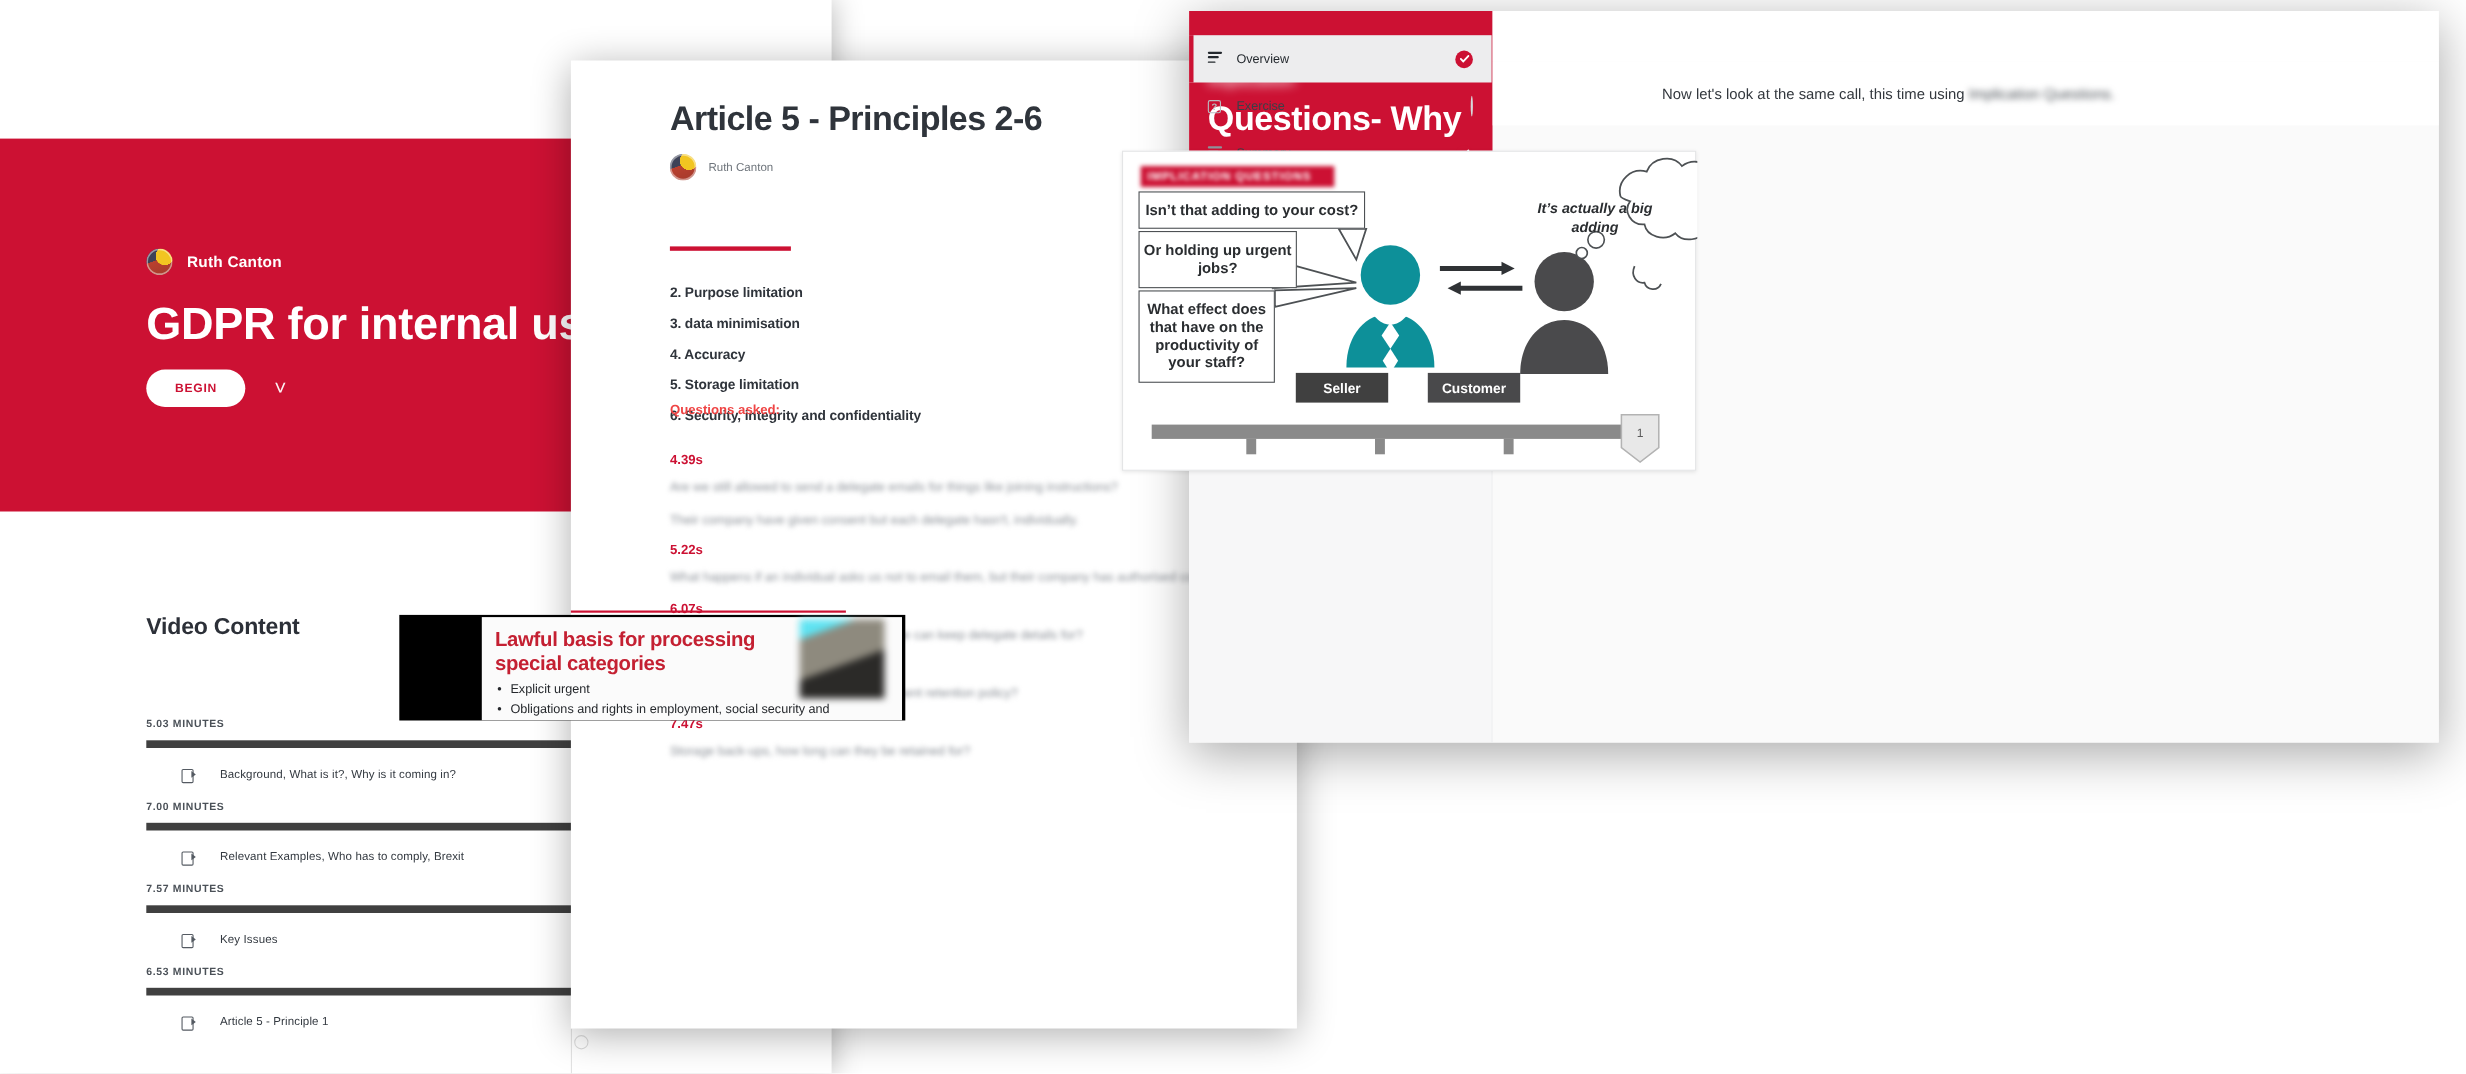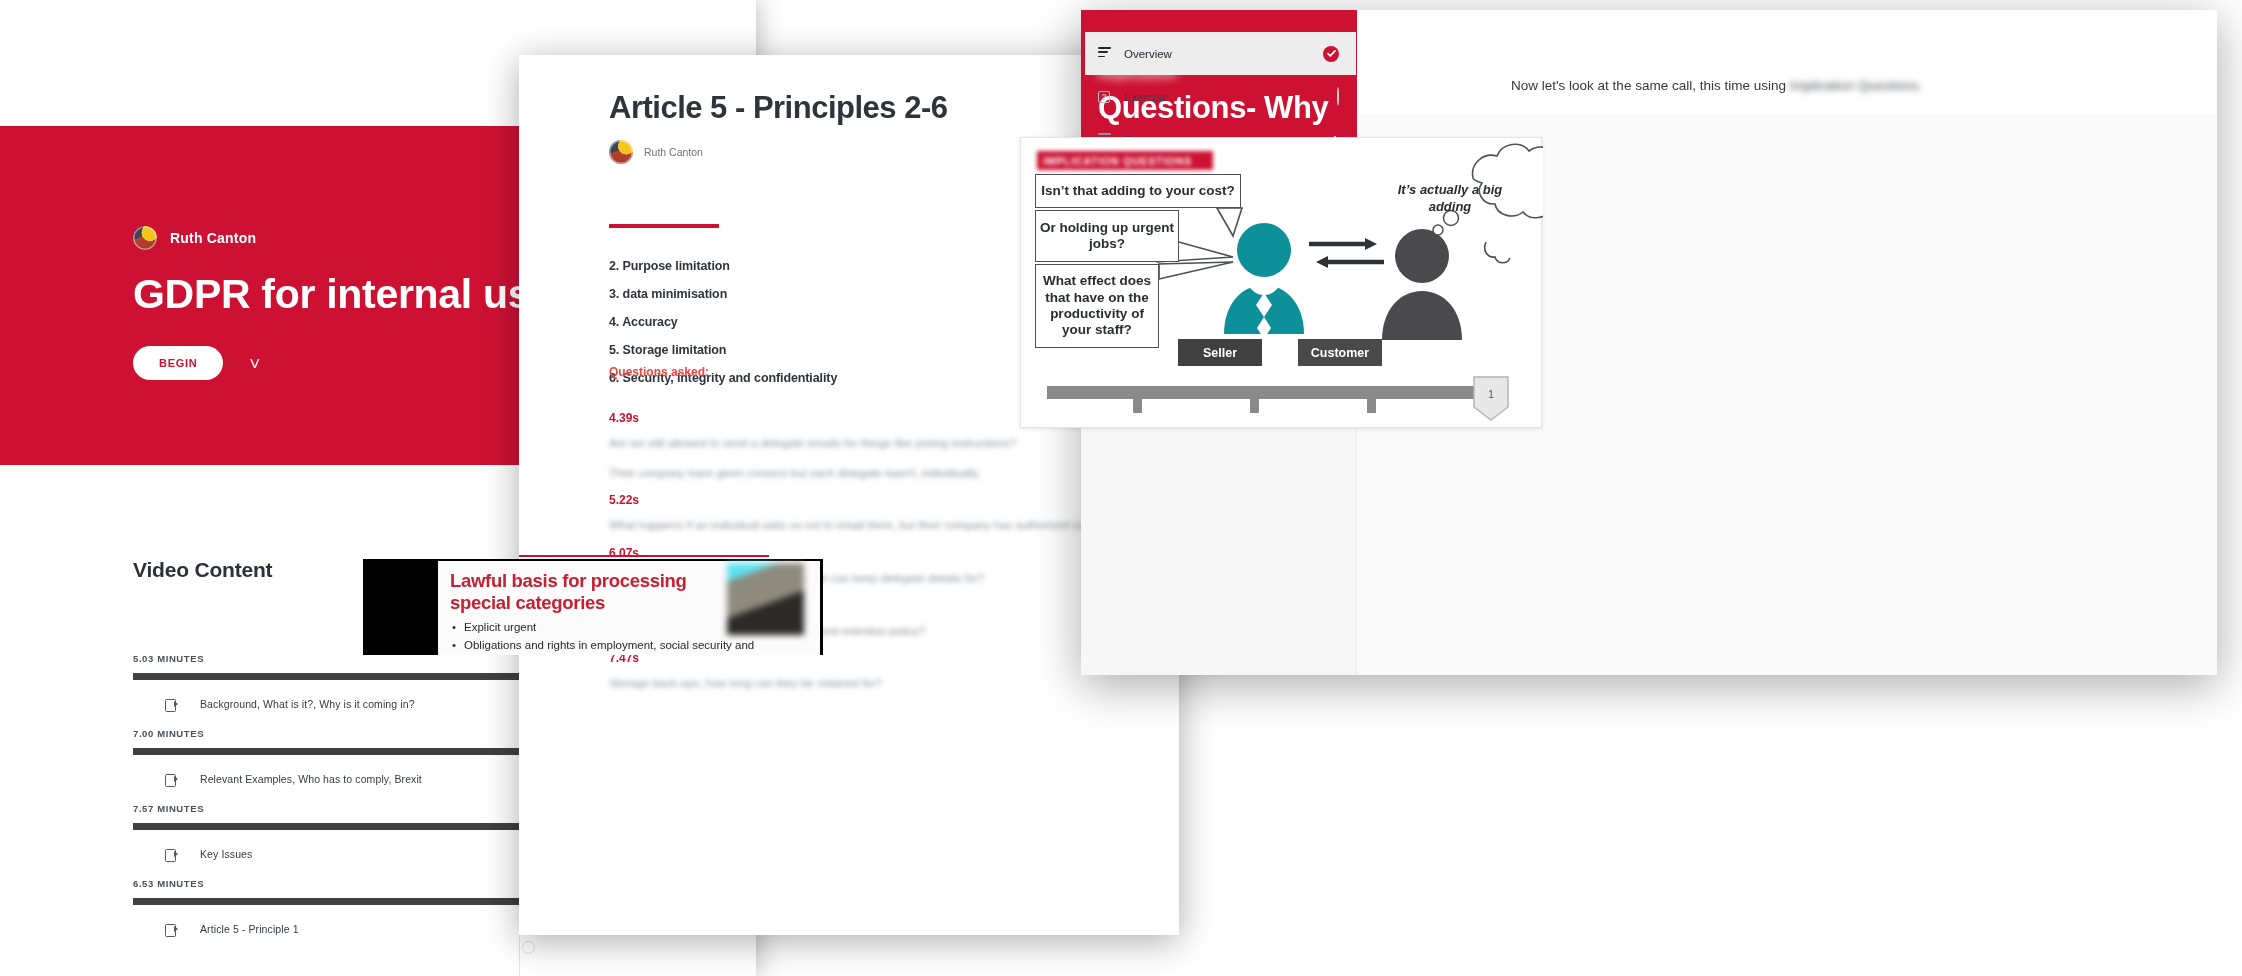--- a/index.html
+++ b/index.html
@@ -37,21 +37,21 @@
       radial-gradient(circle at 72% 26%, #f2c521 0 33%, rgba(0,0,0,0) 34%),
       linear-gradient(160deg,#3d4257 0 42%, #b9402f 43%, #a33a2b 100%);
   }
   .author-name-hero {
     color:#ffffff; font-size:14px; font-weight:700; letter-spacing:.2px;
   }
   #hero-title {
     margin-top: 22px; color:#ffffff; font-size: 41px; font-weight: 700;
     letter-spacing:-.3px; line-height: 1.08;
   }
-  #hero-cta { margin-top: 30px; display:flex; align-items:center; gap: 26px; }
+  #hero-cta { margin-top: 20px; display:flex; align-items:center; gap: 26px; }
   #begin-btn {
     background:#ffffff; color:#CC1133; border:none; border-radius: 999px;
     font-family:"Liberation Sans", sans-serif;
     font-size: 11px; font-weight: 700; letter-spacing:.7px;
     padding: 11px 26px; cursor:pointer;
   }
   #chev-down { color:#ffffff; font-size: 19px; line-height:1; opacity:.95; }
 
   #vc-title {
     position:absolute; left:133px; top:558px;

